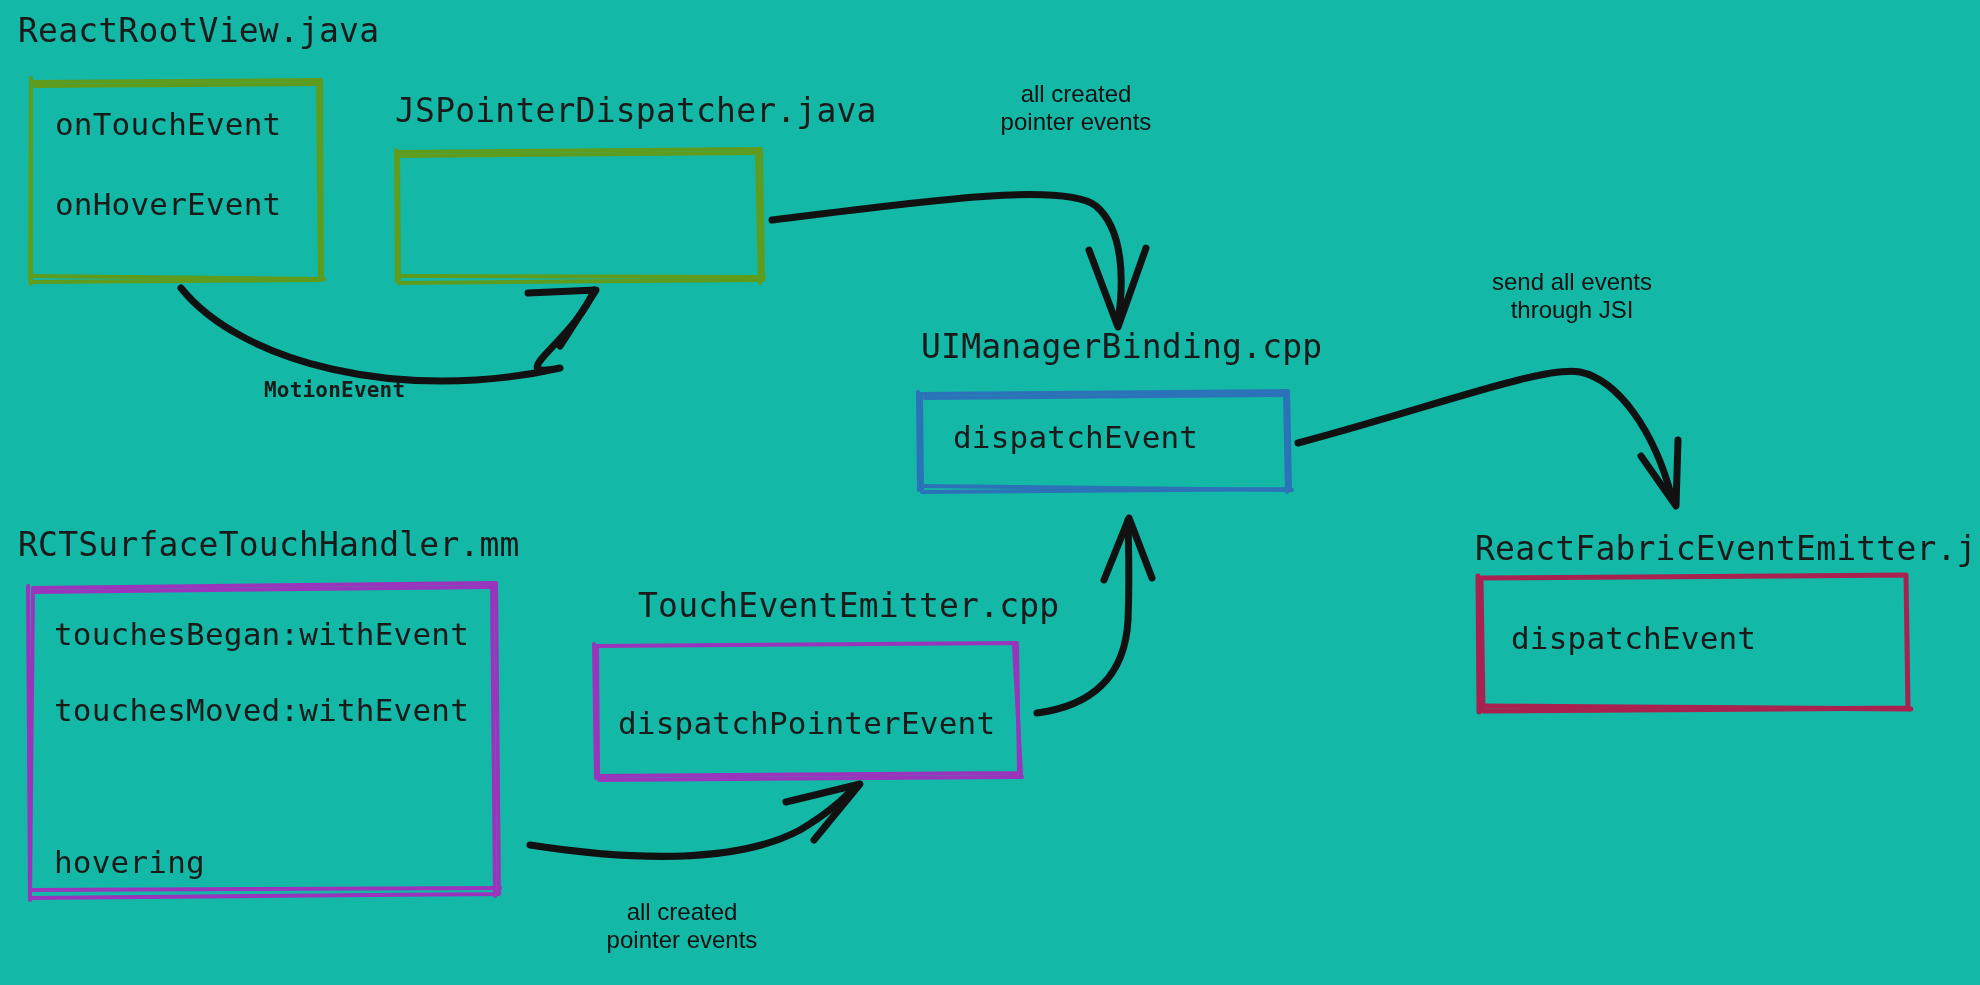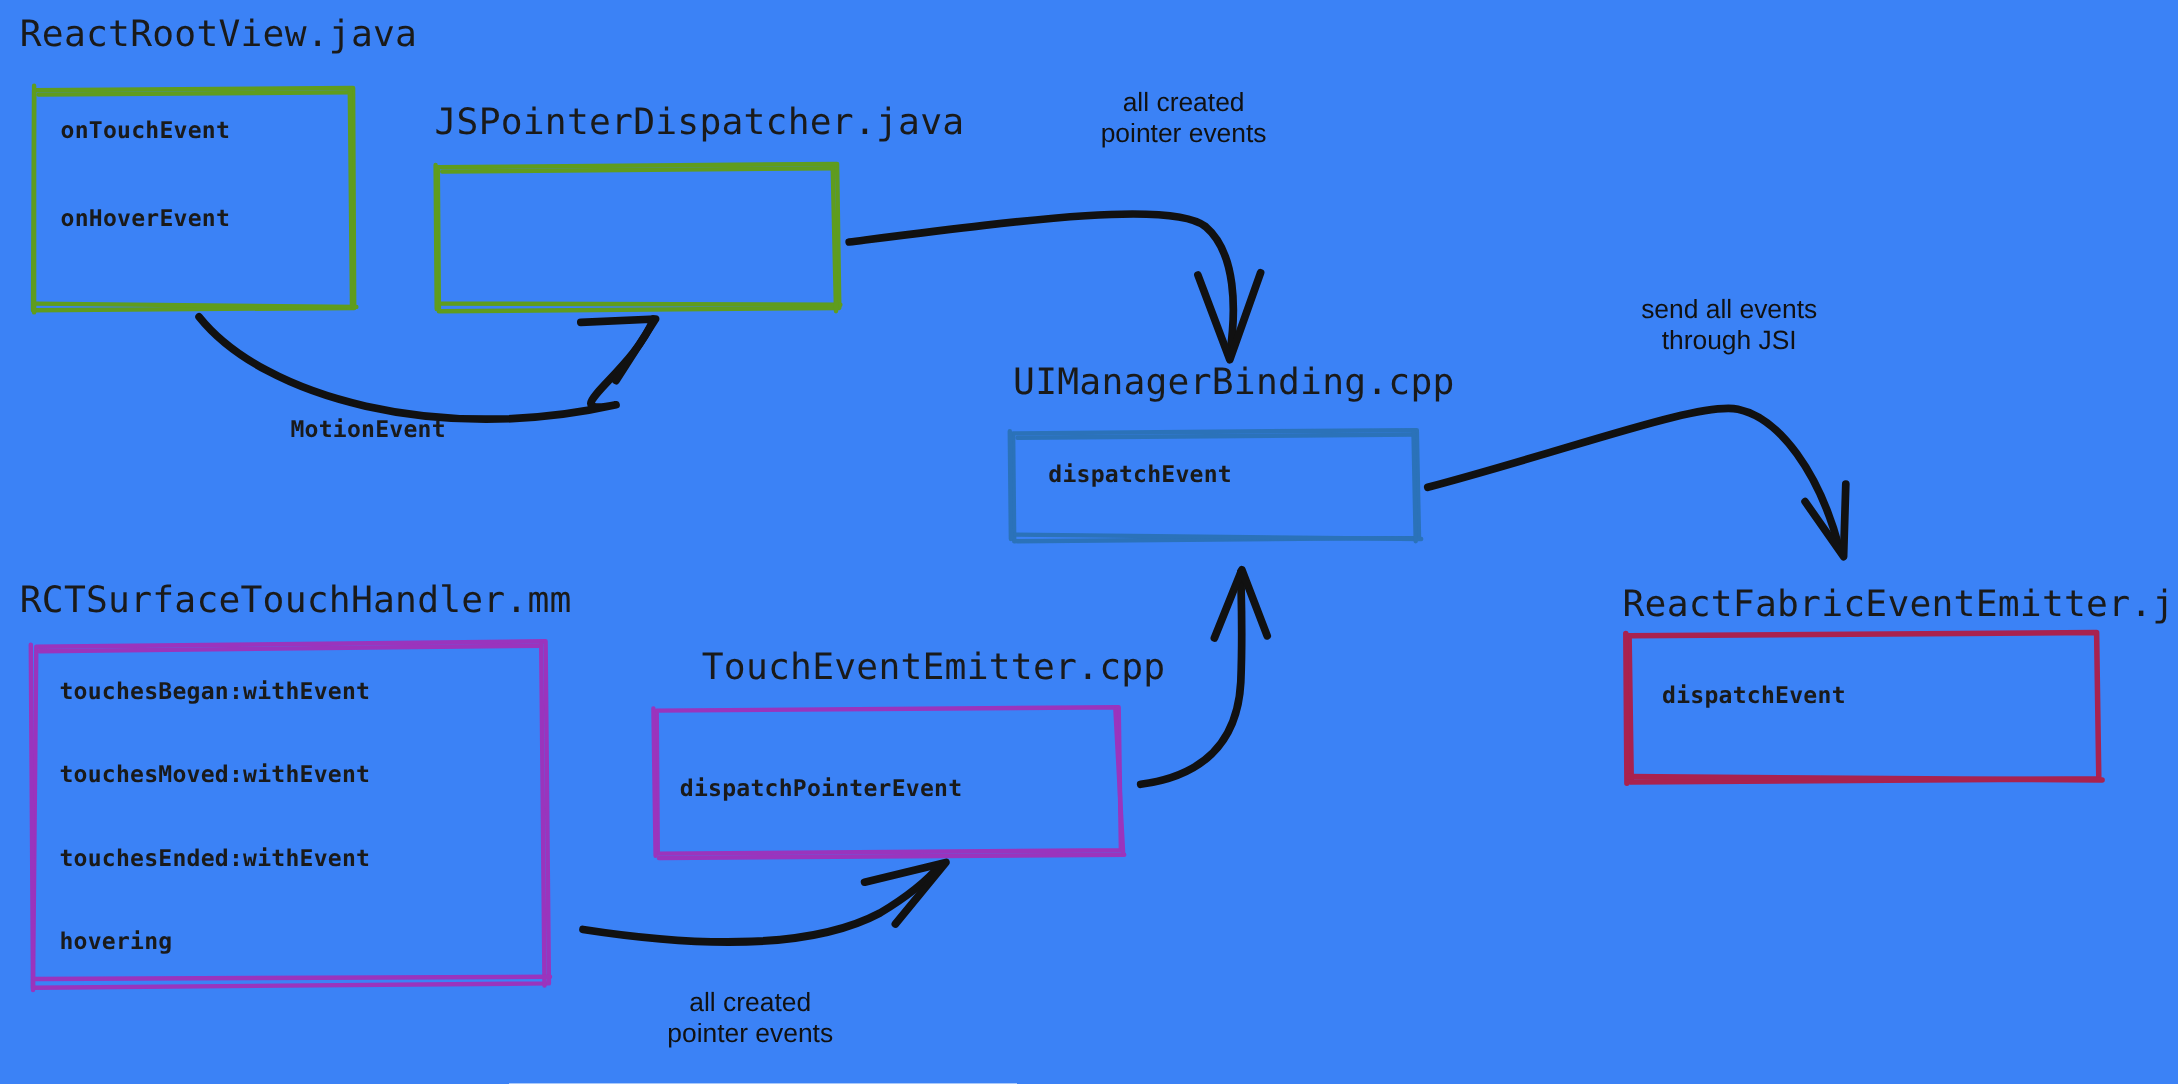--- a/index.html
+++ b/index.html
@@ -4,21 +4,21 @@
 <style>
   html, body {
     margin: 0;
     padding: 0;
     background: #ffffff;
   }
   #canvas {
     position: relative;
     width: 1980px;
     height: 985px;
-    background: #3b82f6;
+    background: #14b8a6;
     overflow: hidden;
     font-family: "DejaVu Sans Mono", "Liberation Mono", monospace;
   }
   .svg-layer {
     position: absolute;
     inset: 0;
     width: 1980px;
     height: 985px;
     pointer-events: none;
   }
@@ -32,25 +32,24 @@
     line-height: 1.1;
   }
   .box {
     position: absolute;
     box-sizing: border-box;
     background: transparent;
   }
   .box-text {
     position: absolute;
     font-family: "DejaVu Sans Mono", "Liberation Mono", monospace;
-    font-size: 21px;
+    font-size: 31px;
     color: #1a1a1a;
     white-space: nowrap;
     letter-spacing: 0.2px;
-    font-weight: bold;
   }
   .edge-label-mono {
     position: absolute;
     font-family: "DejaVu Sans Mono", "Liberation Mono", monospace;
     font-size: 21px;
     color: #1a1a1a;
     white-space: nowrap;
     letter-spacing: 0.2px;
     font-weight: bold;
   }
@@ -159,21 +158,20 @@
 
   <div class="file-label" style="left:1475px; top:531px;">ReactFabricEventEmitter.js</div>
   <div class="box" style="left:1479px; top:575px; width:430px; height:136px;">
     <div class="box-text" style="left:32px; top:45px;">dispatchEvent</div>
   </div>
 
   <div class="file-label" style="left:18px; top:527px;">RCTSurfaceTouchHandler.mm</div>
   <div class="box" style="left:30px; top:583px; width:469px; height:315px;">
     <div class="box-text" style="left:24px; top:33px;">touchesBegan:withEvent</div>
     <div class="box-text" style="left:24px; top:109px;">touchesMoved:withEvent</div>
-    <div class="box-text" style="left:24px; top:185px;">touchesEnded:withEvent</div>
     <div class="box-text" style="left:24px; top:261px;">hovering</div>
   </div>
 
   <div class="file-label" style="left:594px; top:588px;margin-left:44px;">TouchEventEmitter.cpp</div>
   <div class="box" style="left:596px; top:643px; width:423px; height:133px;">
     <div class="box-text" style="left:22px; top:62px;">dispatchPointerEvent</div>
   </div>
 
   <div class="edge-label-mono" style="left:264px; top:378px;">MotionEvent</div>
 

